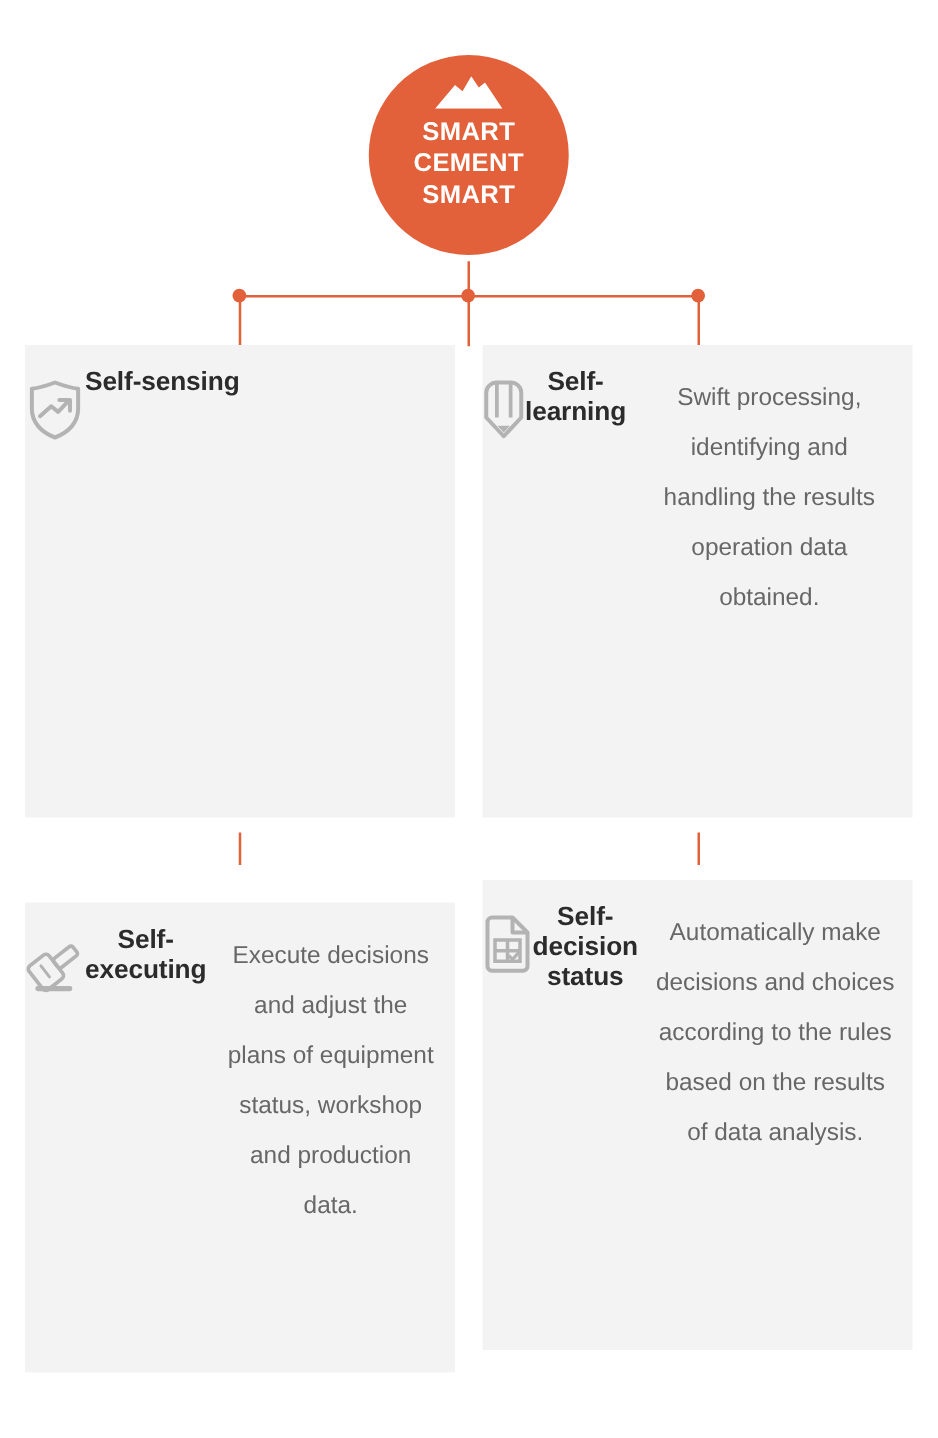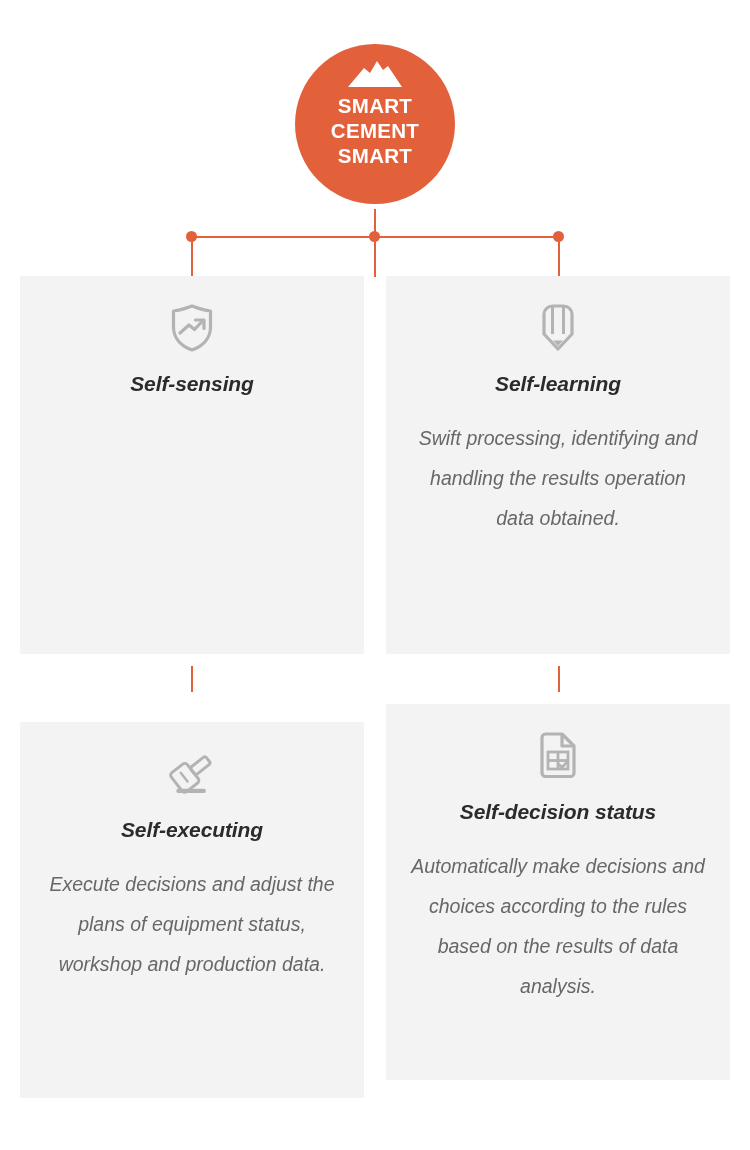--- a/index.html
+++ b/index.html
@@ -77,23 +77,21 @@
   .c-drop-center{ left: 374px; top: 241px; height: 36px; }
   
   .c-mid-left  { left: 191px; top: 666px; height: 26px; }
   .c-mid-right { left: 558px; top: 666px; height: 26px; }
 
   
   .card {
     position: absolute;
     background: #F3F3F3;
     display: flex;
-    flex-direction: column;
-    align-items: center;
-    font-style: italic;
+    flex-direction: row;
   }
   .card-tl { left: 20px;  top: 276px; width: 344px; height: 378px; }
   .card-tr { left: 386px; top: 276px; width: 344px; height: 378px; }
   .card-bl { left: 20px;  top: 722px; width: 344px; height: 376px; }
   .card-br { left: 386px; top: 704px; width: 344px; height: 376px; }
 
   .card-icon {
     margin-top: 26px;
     width: 48px;
     height: 52px;

